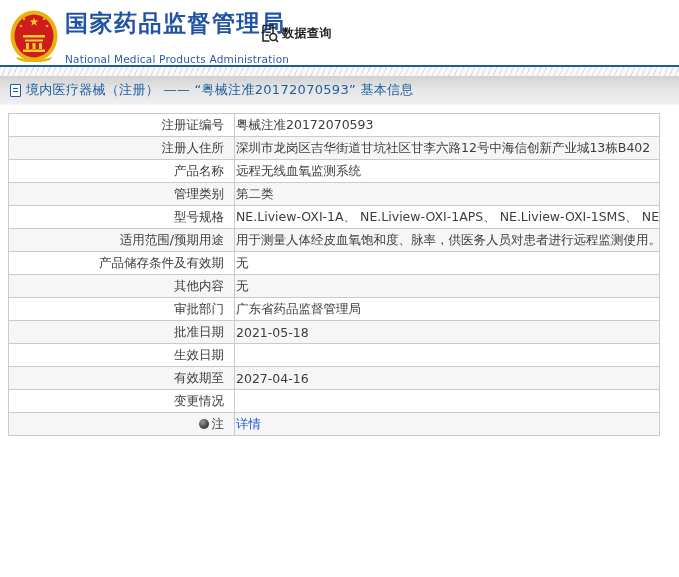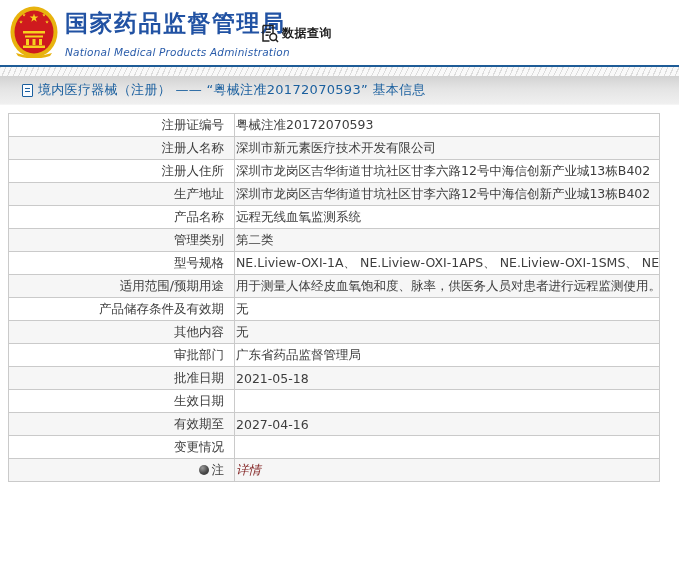--- a/index.html
+++ b/index.html
@@ -10,38 +10,38 @@
     position: relative;
     overflow: hidden;
   }
 
   
   .site-header { height: 65px; position: relative; background: #fff; }
   .logo-block { position: absolute; left: 10px; top: 6px; display: flex; align-items: center; }
   .emblem { width: 48px; height: 52px; flex: 0 0 auto; }
   .logo-text { margin-left: 7px; padding-top: 4px; }
   .logo-zh { font-size: 23px; font-weight: bold; color: #2152a3; letter-spacing: 1.5px; line-height: 1.15; }
-  .logo-en { font-size: 10.5px; color: #2a5caa; margin-top: 10px; letter-spacing: 0.2px; font-style: italic; }
+  .logo-en { font-size: 10.5px; color: #2a5caa; margin-top: 17px; letter-spacing: 0.2px; }
   .data-query { position: absolute; left: 259px; top: 23px; display: flex; align-items: center; cursor: pointer; }
   .data-query svg { width: 21px; height: 21px; }
   .data-query-label { font-size: 12px; font-weight: 600; color: #1c1c1c; margin-left: 2px; letter-spacing: 0.5px; }
 
   
   .blue-line { height: 2px; background: #1e5c97; }
   .hatch-band {
     height: 9px;
     background: repeating-linear-gradient(115deg, #dcdcdc 0px, #dcdcdc 1px, #f9f9f9 1px, #f9f9f9 5px);
   }
 
   
   .breadcrumb-bar {
     height: 29px;
     background: linear-gradient(180deg, #d2d2d2 0%, #e4e4e4 45%, #f0f0f0 100%);
     display: flex; align-items: center;
-    padding-left: 22px;
+    padding-left: 10px;
     border-bottom: 1px solid #f5f5f5;
   }
   .doc-icon {
     display: inline-block; width: 11px; height: 13px;
     border: 1px solid #1a5f9e; border-radius: 1px;
     margin-right: 5px; position: relative; background: #f8fbff;
   }
   .doc-icon::before, .doc-icon::after {
     content: ""; position: absolute; left: 2px; right: 2px; height: 1px; background: #1a5f9e;
   }
@@ -61,21 +61,21 @@
     height: 23px;
     font-size: 12.5px;
     color: #3d3d3d;
     vertical-align: middle;
     white-space: nowrap;
     overflow: hidden;
   }
   .detail-table tr:nth-child(even) td { background: #f6f6f6; }
   .label-cell { width: 226px; text-align: right; padding-right: 10px; }
   .value-cell { padding-left: 1px; }
-  .value-cell a { color: #7f1d1d; text-decoration: none; font-style: italic; }
+  .value-cell a { color: #1d4ed8; text-decoration: none; }
   .note-icon {
     display: inline-block; width: 10px; height: 10px; border-radius: 50%;
     background: radial-gradient(circle at 35% 30%, #9a9a9a 0%, #4a4a4a 55%, #2e2e2e 100%);
     margin-right: 3px; vertical-align: -1px;
   }
 </style>
 </head>
 <body>
 
 <header class="site-header">
@@ -124,29 +124,21 @@
   <span class="breadcrumb-text">境内医疗器械（注册） ——  “粤械注准20172070593”  基本信息</span>
 </div>
 
 <table class="detail-table">
   <tbody id="detail-rows">
       <tr>
         <td class="label-cell">注册证编号</td>
         <td class="value-cell">粤械注准20172070593</td>
       </tr>
       <tr>
-        <td class="label-cell">注册人名称</td>
-        <td class="value-cell">深圳市新元素医疗技术开发有限公司</td>
-      </tr>
-      <tr>
         <td class="label-cell">注册人住所</td>
-        <td class="value-cell">深圳市龙岗区吉华街道甘坑社区甘李六路12号中海信创新产业城13栋B402</td>
-      </tr>
-      <tr>
-        <td class="label-cell">生产地址</td>
         <td class="value-cell">深圳市龙岗区吉华街道甘坑社区甘李六路12号中海信创新产业城13栋B402</td>
       </tr>
       <tr>
         <td class="label-cell">产品名称</td>
         <td class="value-cell">远程无线血氧监测系统</td>
       </tr>
       <tr>
         <td class="label-cell">管理类别</td>
         <td class="value-cell">第二类</td>
       </tr>

